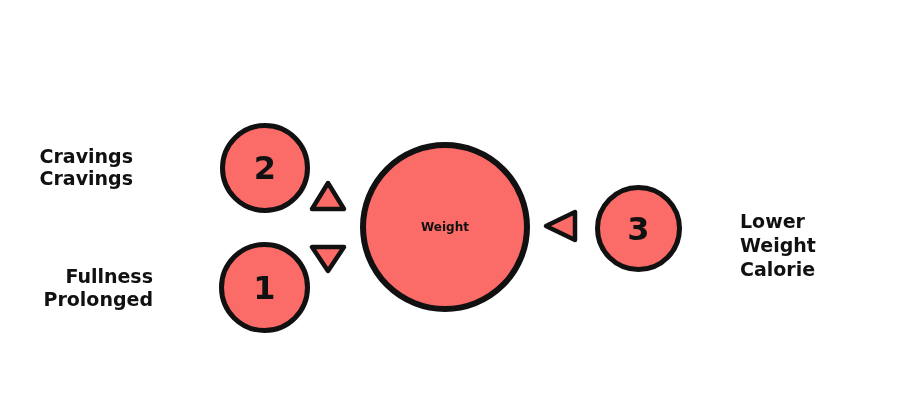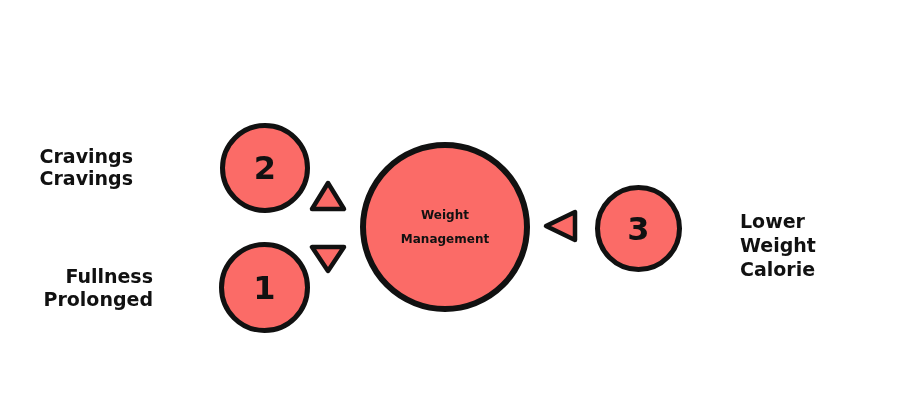--- a/index.html
+++ b/index.html
@@ -92,21 +92,20 @@
     <span class="node-number">1</span>
   </div>
 
   <div class="circle" style="left:595px; top:185px; width:87px; height:87px;">
     <span class="node-number">3</span>
   </div>
 
   <div class="circle center" style="left:360px; top:142px; width:170px; height:170px;">
     <div class="center-label">
       <span>Weight</span>
-      <span>Management</span>
     </div>
   </div>
 
   <svg class="tri" style="left:308px; top:179px;" width="40" height="34" viewBox="0 0 40 34">
     <polygon points="20,4 36,30 4,30"></polygon>
   </svg>
 
   <svg class="tri" style="left:308px; top:243px;" width="40" height="32" viewBox="0 0 40 32">
     <polygon points="4,4 36,4 20,28"></polygon>
   </svg>

